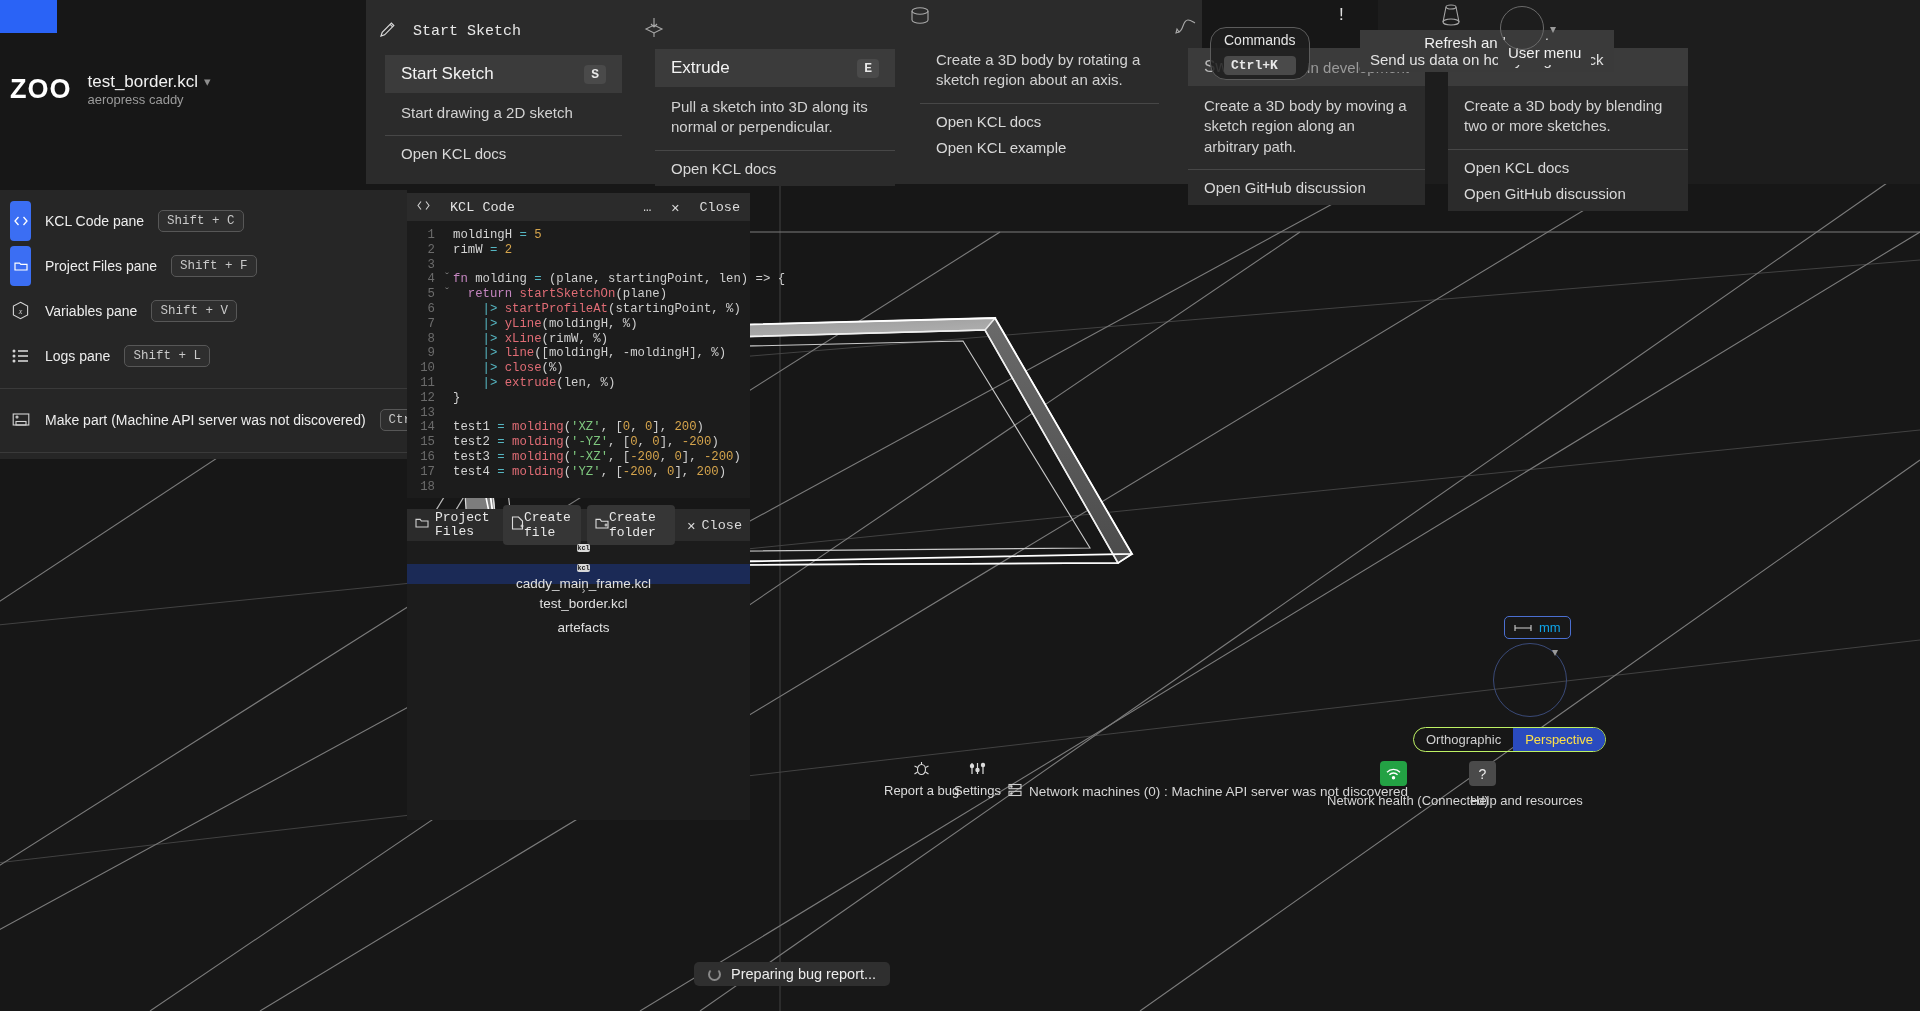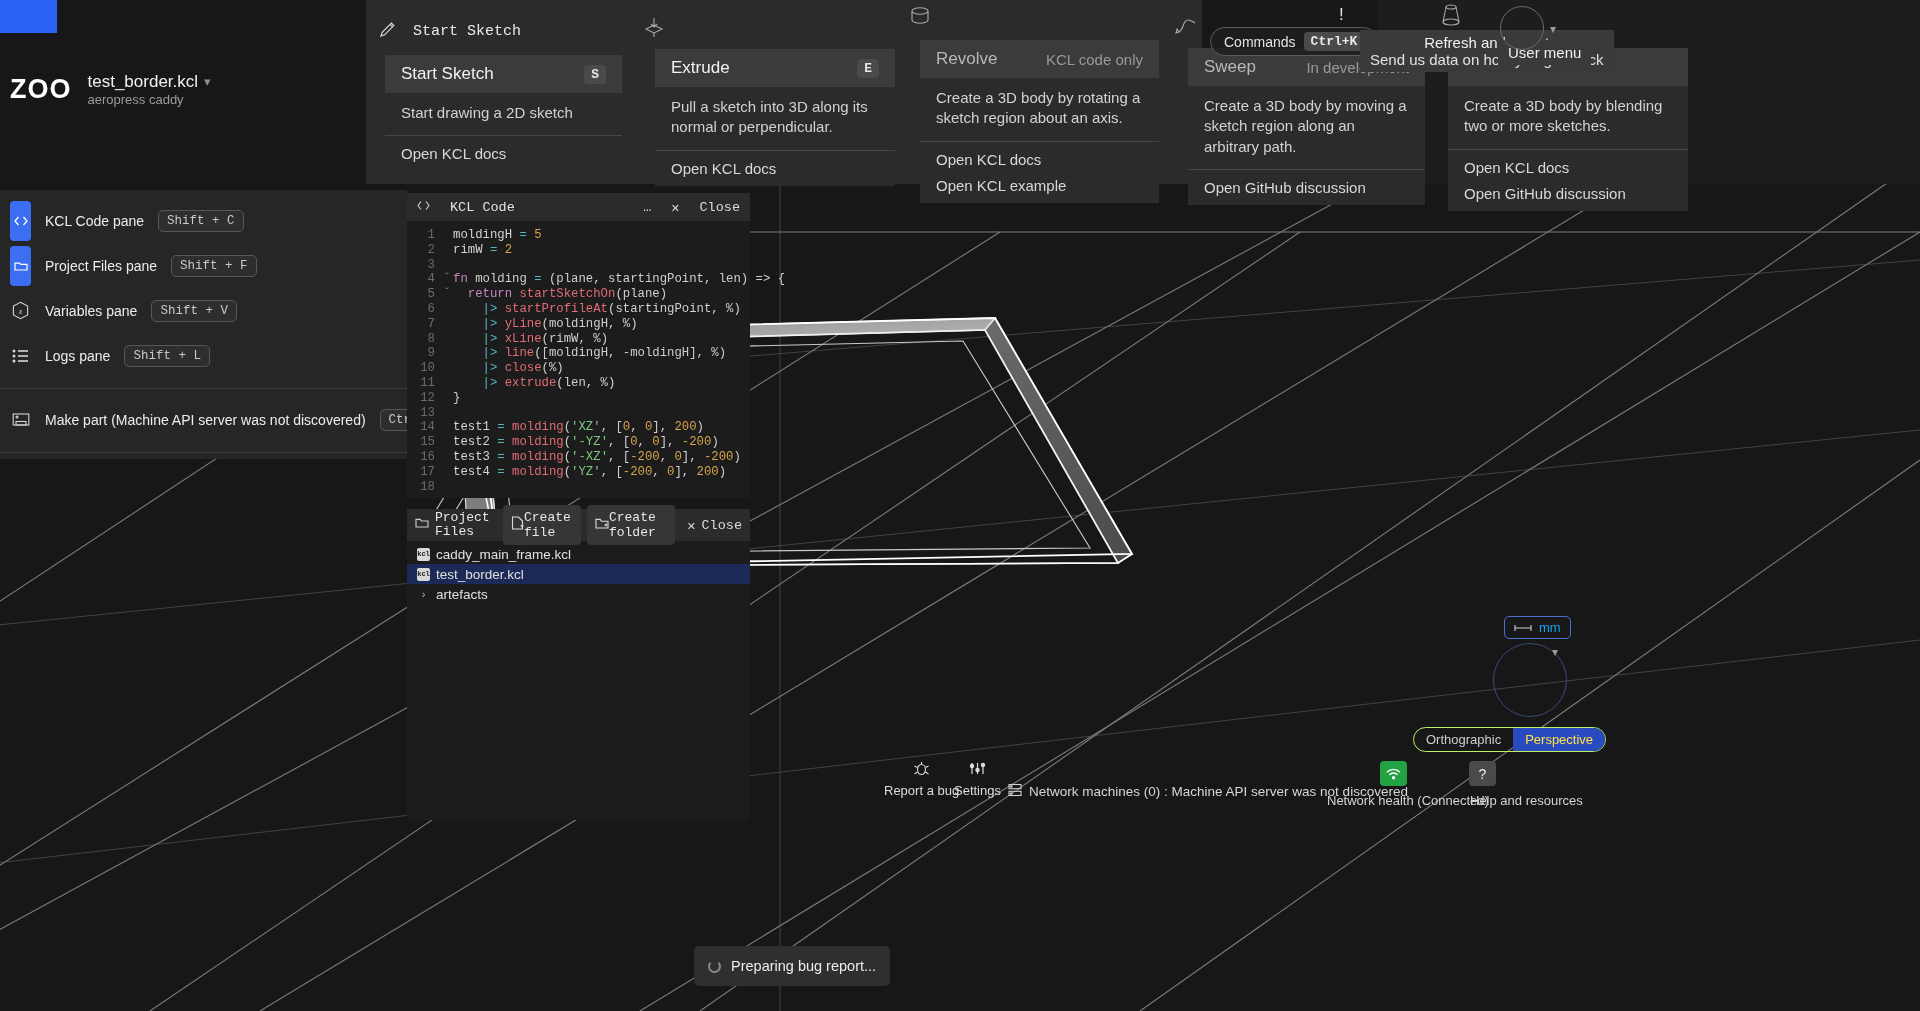--- a/index.html
+++ b/index.html
@@ -80,40 +80,40 @@
   .k-var { color: #d4d4d4; }
   .k-plain { color: #cfcfcf; }
 
   
   .filespane { position: absolute; left: 407px; top: 509px; width: 343px; height: 311px; background: #1c1c1c; }
   .fp-hdr { height: 32px; background: #2b2b2b; display: flex; align-items: center; gap: 6px; padding: 0 8px;
             font-family: "Liberation Mono", monospace; font-size: 13px; color: #e8e8e8; }
   .fp-title { line-height: 1.05; max-width: 62px; }
   .fp-btn { display: flex; align-items: center; background: #363636; border-radius: 4px; padding: 5px 8px; cursor: pointer; }
   .fp-spacer { flex: 1; }
-  .file-row { display: flex; align-items: center; gap: 6px; height: 20px; padding-left: 10px; font-size: 13.5px; color: #e0e0e0; cursor: pointer; }
+  .file-row { display: flex; align-items: center; gap: 24px; height: 20px; padding-left: 10px; font-size: 13.5px; color: #e0e0e0; cursor: pointer; flex-direction: column; }
   .file-row.sel { background: #1b2a56; }
   .kcl-badge { width: 13px; height: 13px; background: #d8d8d8; color: #1c1c1c; font-size: 7px;
                font-family: "Liberation Mono", monospace; display: flex; align-items: center; justify-content: center;
                border-radius: 2px; font-weight: 700; }
 
   
   .tip { position: absolute; background: #3a3a3a; color: #f0f0f0; padding: 4px 10px; font-size: 15px; white-space: nowrap; }
 
   
-  .cmdbar { position: absolute; left: 1210px; top: 27px; display: flex; align-items: center; gap: 8px;
-            border: 1px solid #5c5c5c; border-radius: 16px; padding: 4px 13px; background: rgba(30,30,30,.85); }
+  .cmdbar { position: absolute; left: 1210px; top: 27px; display: flex; gap: 8px;
+            border: 1px solid #5c5c5c; border-radius: 16px; padding: 4px 13px; background: rgba(30,30,30,.85); flex-direction: column; }
   .cmdbar .lbl { font-size: 14px; color: #e4e4e4; }
   .avatar { position: absolute; left: 1500px; top: 6px; width: 44px; height: 44px; border-radius: 50%; border: 1px solid #6a6a6a; }
   .avatar-chev { position: absolute; left: 1550px; top: 22px; color: #9a9a9a; font-size: 12px; }
   .bb-item { display: flex; flex-direction: column; align-items: center; gap: 2px; cursor: pointer; color: #dcdcdc; }
   .bb-item .t { font-size: 13px; }
   .bb-status { display: flex; align-items: center; gap: 7px; font-size: 13.5px; color: #d6d6d6; }
 
-  .toast { position: absolute; left: 694px; bottom: 25px; width: 180px; height: 40px; background: #2f2f2f;
+  .toast { position: absolute; left: 694px; bottom: 25px; width: 180px; height: 24px; background: #2f2f2f;
            border-radius: 5px; display: flex; align-items: center; gap: 10px; padding: 0 14px;
            font-size: 14.5px; color: #ececec; width: auto; }
   .spin { width: 13px; height: 13px; border: 2px solid #8a8a8a; border-top-color: transparent; border-radius: 50%; }
 
   
   .unit-pill { position: absolute; left: 1504px; top: 616px; display: flex; align-items: center; gap: 7px;
                border: 1px solid #4b6fd1; border-radius: 5px; padding: 3px 9px; font-size: 13px; color: #0ea5e9;
                background: rgba(25,25,25,.6); cursor: pointer; }
   .nav-ball { position: absolute; left: 1493px; top: 643px; width: 74px; height: 74px; border-radius: 50%; border: 1px solid #3a4a78; }
   .proj-toggle { position: absolute; left: 1413px; top: 727px; display: flex; align-items: center;
@@ -319,24 +319,20 @@
     <div class="hdr title-strong">
       <span>Extrude</span>
       <span class="kbd-sq">E</span>
     </div>
     <div class="body">Pull a sketch into 3D along its normal or perpendicular.</div>
     <div class="sep"></div>
     <div class="lnk">Open KCL docs</div>
   </div>
 
   <div class="panel" style="left:920px;top:40px;width:239px;">
-    <div class="hdr">
-      <span>Revolve</span>
-      <span class="muted">KCL code only</span>
-    </div>
     <div class="body">Create a 3D body by rotating a sketch region about an axis.</div>
     <div class="sep"></div>
     <div class="lnk">Open KCL docs</div>
     <div class="lnk" style="padding-top:0;">Open KCL example</div>
   </div>
 
   <div class="panel" style="left:1188px;top:48px;width:237px;">
     <div class="hdr">
       <span>Sweep</span>
       <span class="muted">In development</span>

